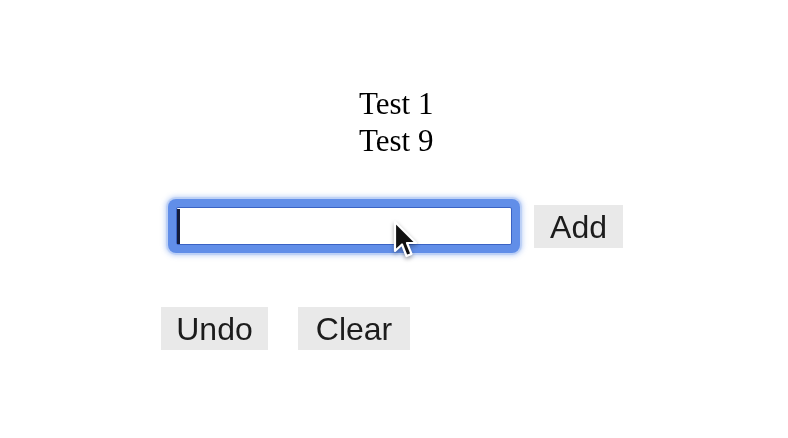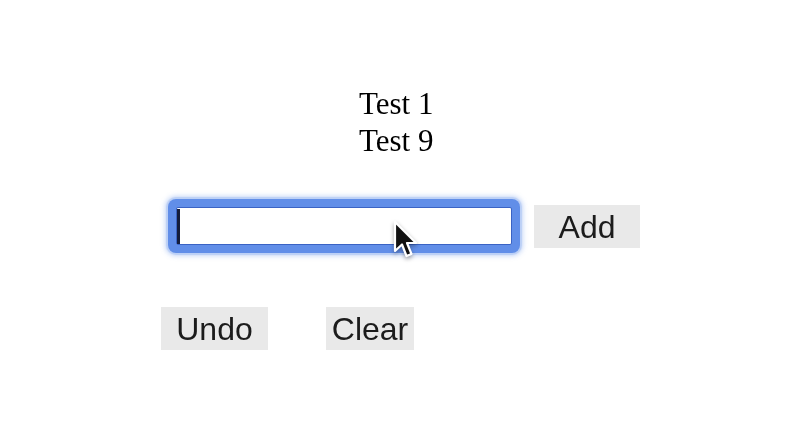--- a/index.html
+++ b/index.html
@@ -71,23 +71,23 @@
     background: var(--button-background, #e9e9e9);
     color: var(--button-text, #1c1c1c);
     font-size: 32px;
     font-family: "Liberation Sans", sans-serif;
     border: none;
     border-radius: 0;
     padding: 0;
     line-height: 1;
     cursor: default;
   }
-  #add-btn   { left: 534px; top: 205px; width: 106px;  height: 43px; }
+  #add-btn   { left: 534px; top: 205px; width: 89px;  height: 43px; }
   #undo-btn  { left: 161px; top: 307px; width: 107px; height: 43px; }
-  #clear-btn { left: 298px; top: 307px; width: 88px; height: 43px; margin-left: 28px; }
+  #clear-btn { left: 298px; top: 307px; width: 112px; height: 43px; }
 
   
   .mouse-cursor {
     position: absolute;
     left: 391px;
     top: 220px;
     width: 27px;
     height: 41px;
     pointer-events: none;
     filter: drop-shadow(0 2px 2px rgba(0,0,0,0.35));

